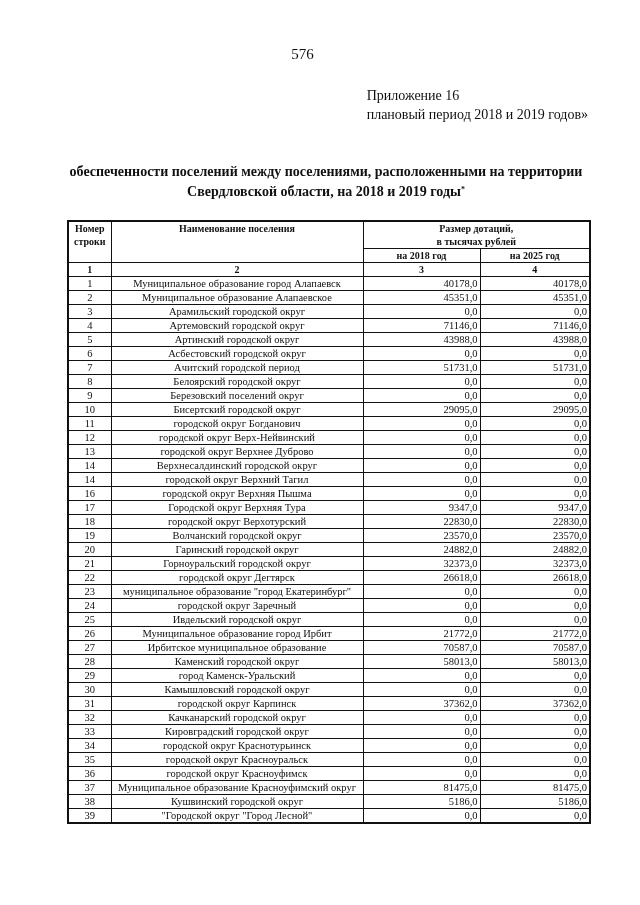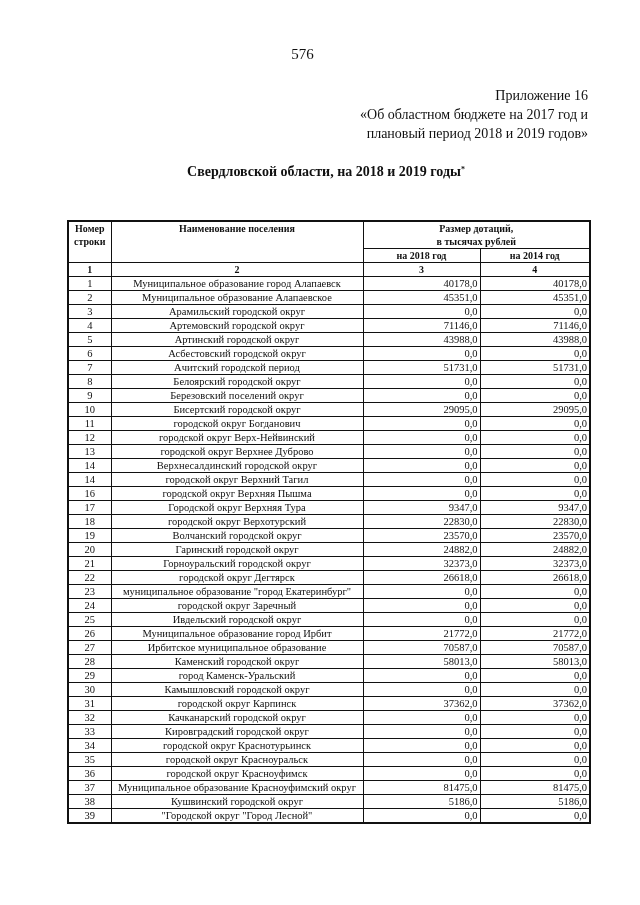--- a/index.html
+++ b/index.html
@@ -1,44 +1,44 @@
 <!DOCTYPE html>
 <html><head>
 <meta charset="utf-8">
 <style>
   html, body { margin: 0; padding: 0; background: #ffffff; }
   body { width: 640px; height: 905px; position: relative; overflow: hidden;
          font-family: "Liberation Serif", "DejaVu Serif", serif; color: #111; }
   .page-num { position: absolute; top: 46px; left: 0; width: 605px; text-align: center; font-size: 15px; }
-  .appendix { position: absolute; top: 86px; right: 52px; text-align: right; font-size: 14px; line-height: 19px; }
+  .appendix { position: absolute; top: 86px; right: 52px; text-align: left; font-size: 14px; line-height: 19px; }
   .title { position: absolute; top: 162px; left: 60px; width: 532px; text-align: center; font-weight: bold; font-size: 14px; line-height: 19.5px; }
   .title sup { font-size: 8px; vertical-align: top; position: relative; top: -2px; }
   table.grid { position: absolute; top: 220px; left: 67px; border-collapse: collapse; table-layout: fixed;
                width: 522px; font-size: 10.5px; }
   table.grid td, table.grid th { border: 1px solid #111; padding: 0 2px; height: 13px; line-height: 13px; overflow: hidden; white-space: nowrap; }
   table.grid { border: 2px solid #111; }
   th { font-weight: bold; font-size: 10px; }
   .c-num { text-align: center; }
   .c-name { text-align: center; padding-left: 3px; }
   .c-val { text-align: right; }
   .h-top th { height: 27px; vertical-align: top; line-height: 13px; padding-top: 1px; margin-left: 48px; }
   .h-num th { font-weight: bold; }
 </style>
 </head>
 <body>
 
 <div class="page-num">576</div>
 
 <div class="appendix">
   <div>Приложение 16</div>
-  <div>«Об областном бюджете на 2017 год и</div>
   <div>плановый период 2018 и 2019 годов»</div>
 </div>
 
 <div class="title">
+  <div>обеспеченности поселений между поселениями, расположенными на территории</div>
   <div><span>Свердловской области, на 2018 и 2019 годы</span><sup>*</sup></div>
 </div>
 
 <table class="grid">
   <colgroup>
     <col style="width:43px">
     <col style="width:252px">
     <col style="width:117px">
     <col style="width:110px">
   </colgroup>
@@ -48,21 +48,21 @@
         <span>Номер строки</span>
       </th>
       <th rowspan="2" class="c-num">Наименование поселения</th>
       <th colspan="2" class="c-num">
         <div>Размер дотаций,</div>
         <div>в тысячах рублей</div>
       </th>
     </tr>
     <tr>
       <th class="c-num">на 2018 год</th>
-      <th class="c-num">на 2014 год</th>
+      <th class="c-num">на 2025 год</th>
     </tr>
     <tr class="h-num">
       <th class="c-num">1</th>
       <th class="c-num">2</th>
       <th class="c-num">3</th>
       <th class="c-num">4</th>
     </tr>
   </thead>
   <tbody id="rows">
       <tr>

